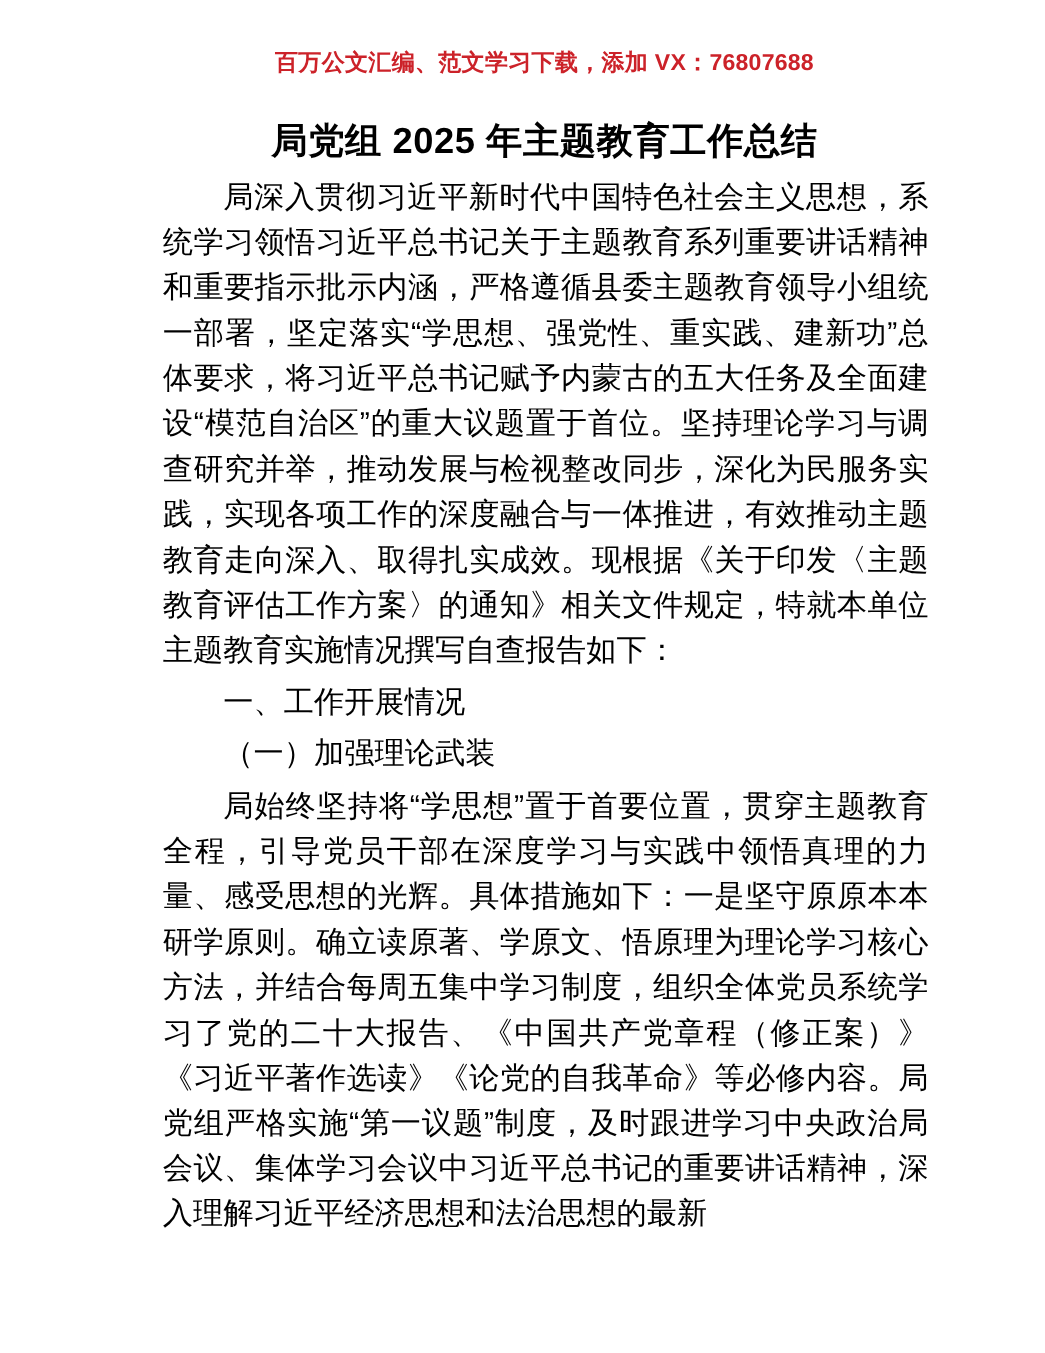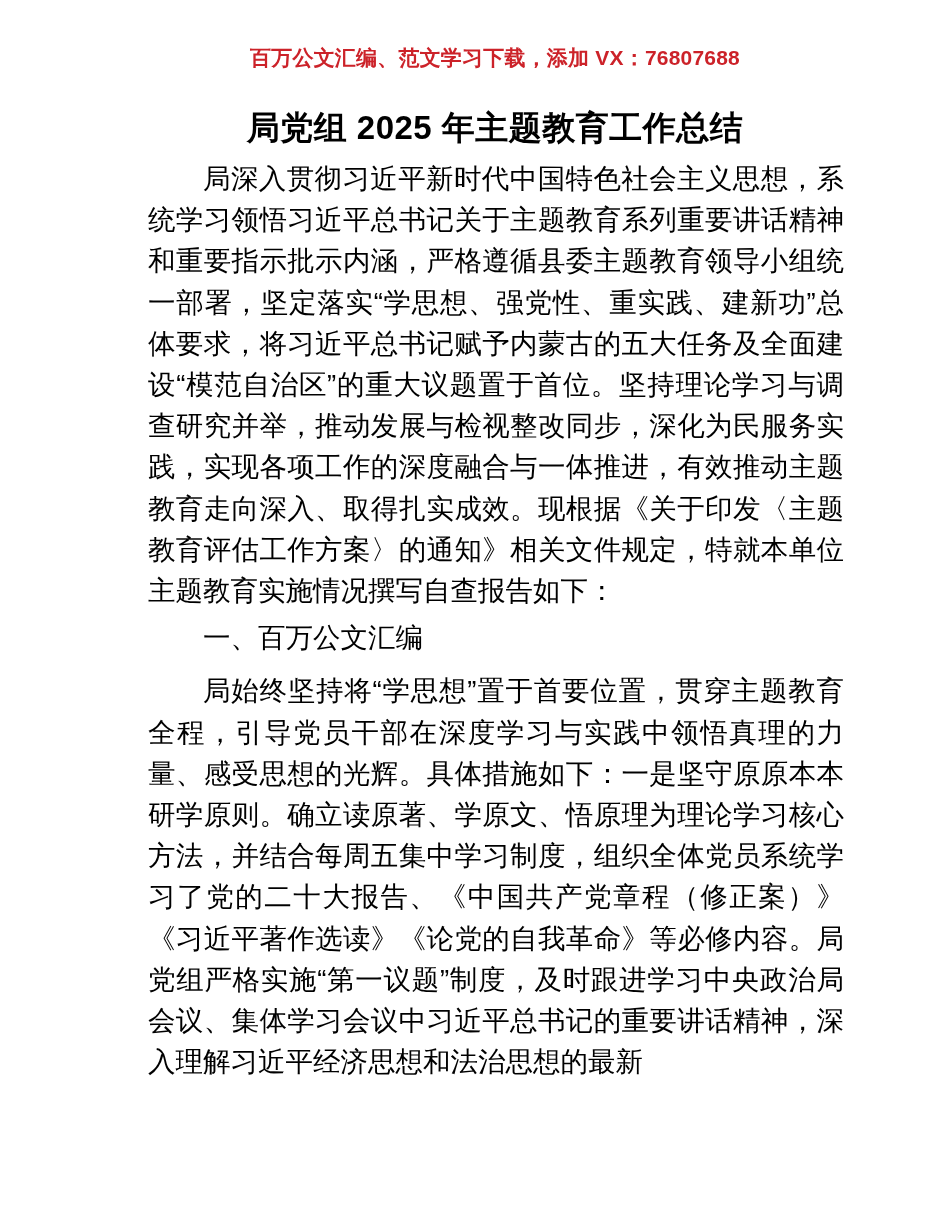--- a/index.html
+++ b/index.html
@@ -80,24 +80,25 @@
   <div class="watermark-header" style="color:#CC2229">百万公文汇编、范文学习下载，添加 VX：76807688</div>
 
   <div class="doc-title">局党组 2025 年主题教育工作总结</div>
 
   <div class="body-block">
 
     <p class="para">局深入贯彻习近平新时代中国特色社会主义思想，系统学习领悟习近平总书记关于主题教育系列重要讲话精神和重要指示批示内涵，严格遵循县委主题教育领导小组统一部署，坚定落实“学思想、强党性、重实践、建新功”总体要求，将习近平总书记赋予内蒙古的五大任务及全面建设“模范自治区”的重大议题置于首位。坚持理论学习与调查研究并举，推动发展与检视整改同步，深化为民服务实践，实现各项工作的深度融合与一体推进，有效推动主题教育走向深入、取得扎实成效。现根据《关于印发〈主题教育评估工作方案〉的通知》相关文件规定，特就本单位主题教育实施情况撰写自查报告如下：</p>
 
     <div class="spacer-xs"></div>
 
-    <p class="heading">一、百万公文汇编</p>
+    <p class="heading">一、工作开展情况</p>
 
     <div class="spacer-xs"></div>
 
+    <p class="heading">（一）加强理论武装</p>
 
     <div class="spacer-xs"></div>
 
     <p class="para">局始终坚持将“学思想”置于首要位置，贯穿主题教育全程，引导党员干部在深度学习与实践中领悟真理的力量、感受思想的光辉。具体措施如下：一是坚守原原本本研学原则。确立读原著、学原文、悟原理为理论学习核心方法，并结合每周五集中学习制度，组织全体党员系统学习了党的二十大报告、《中国共产党章程（修正案）》《习近平著作选读》《论党的自我革命》等必修内容。局党组严格实施“第一议题”制度，及时跟进学习中央政治局会议、集体学习会议中习近平总书记的重要讲话精神，深入理解习近平经济思想和法治思想的最新</p>
 
   </div>
 
 </div>
 
 </body></html>

